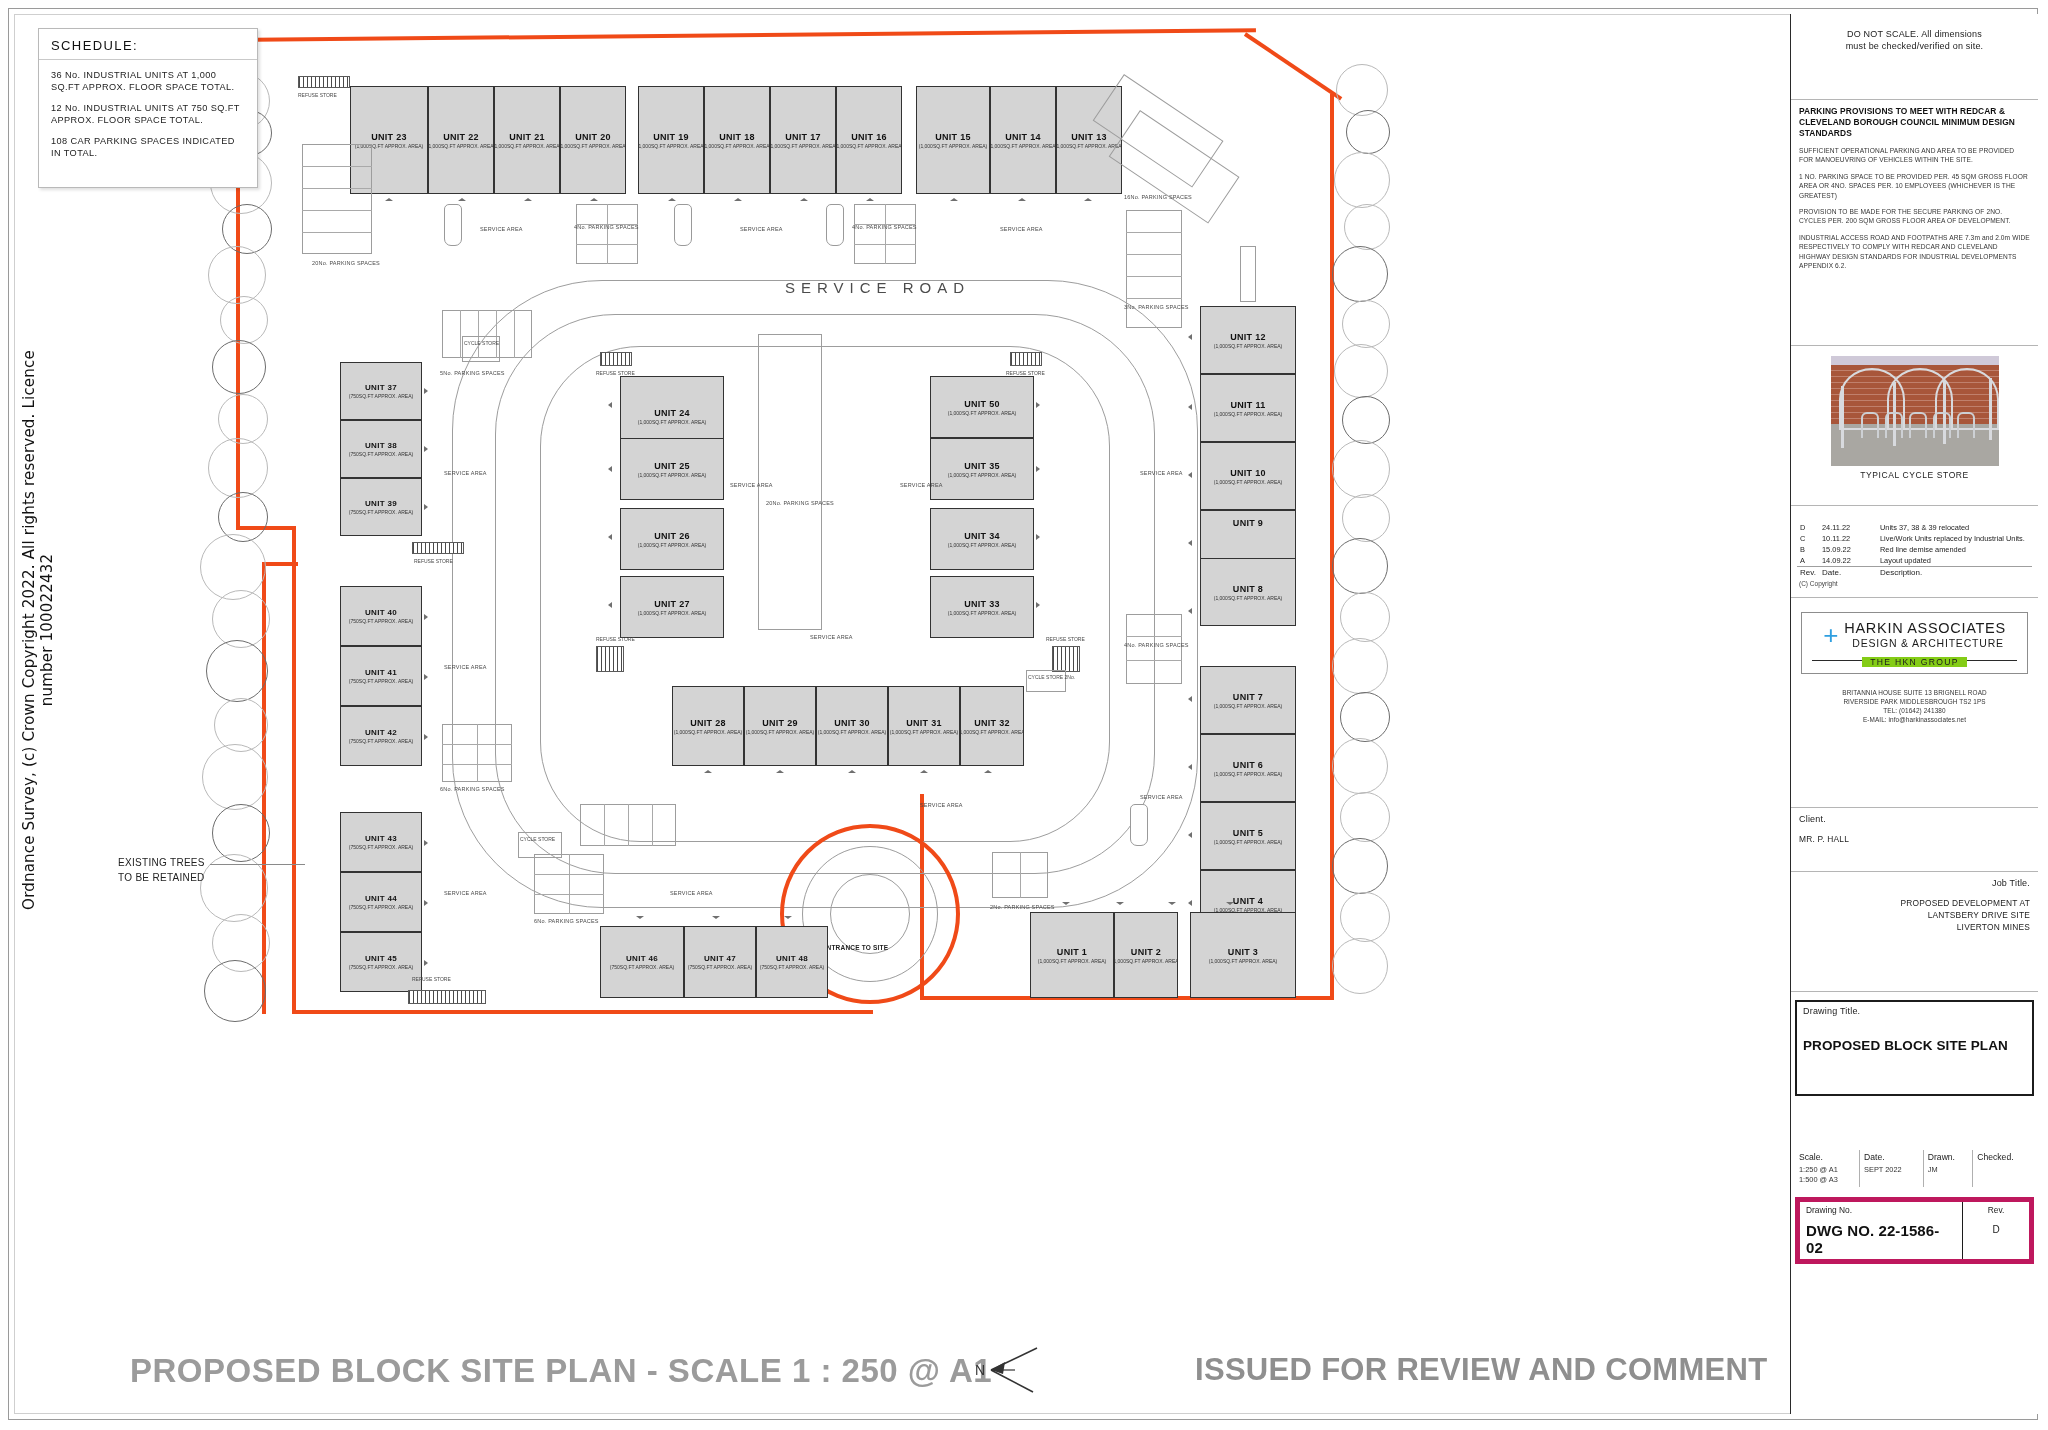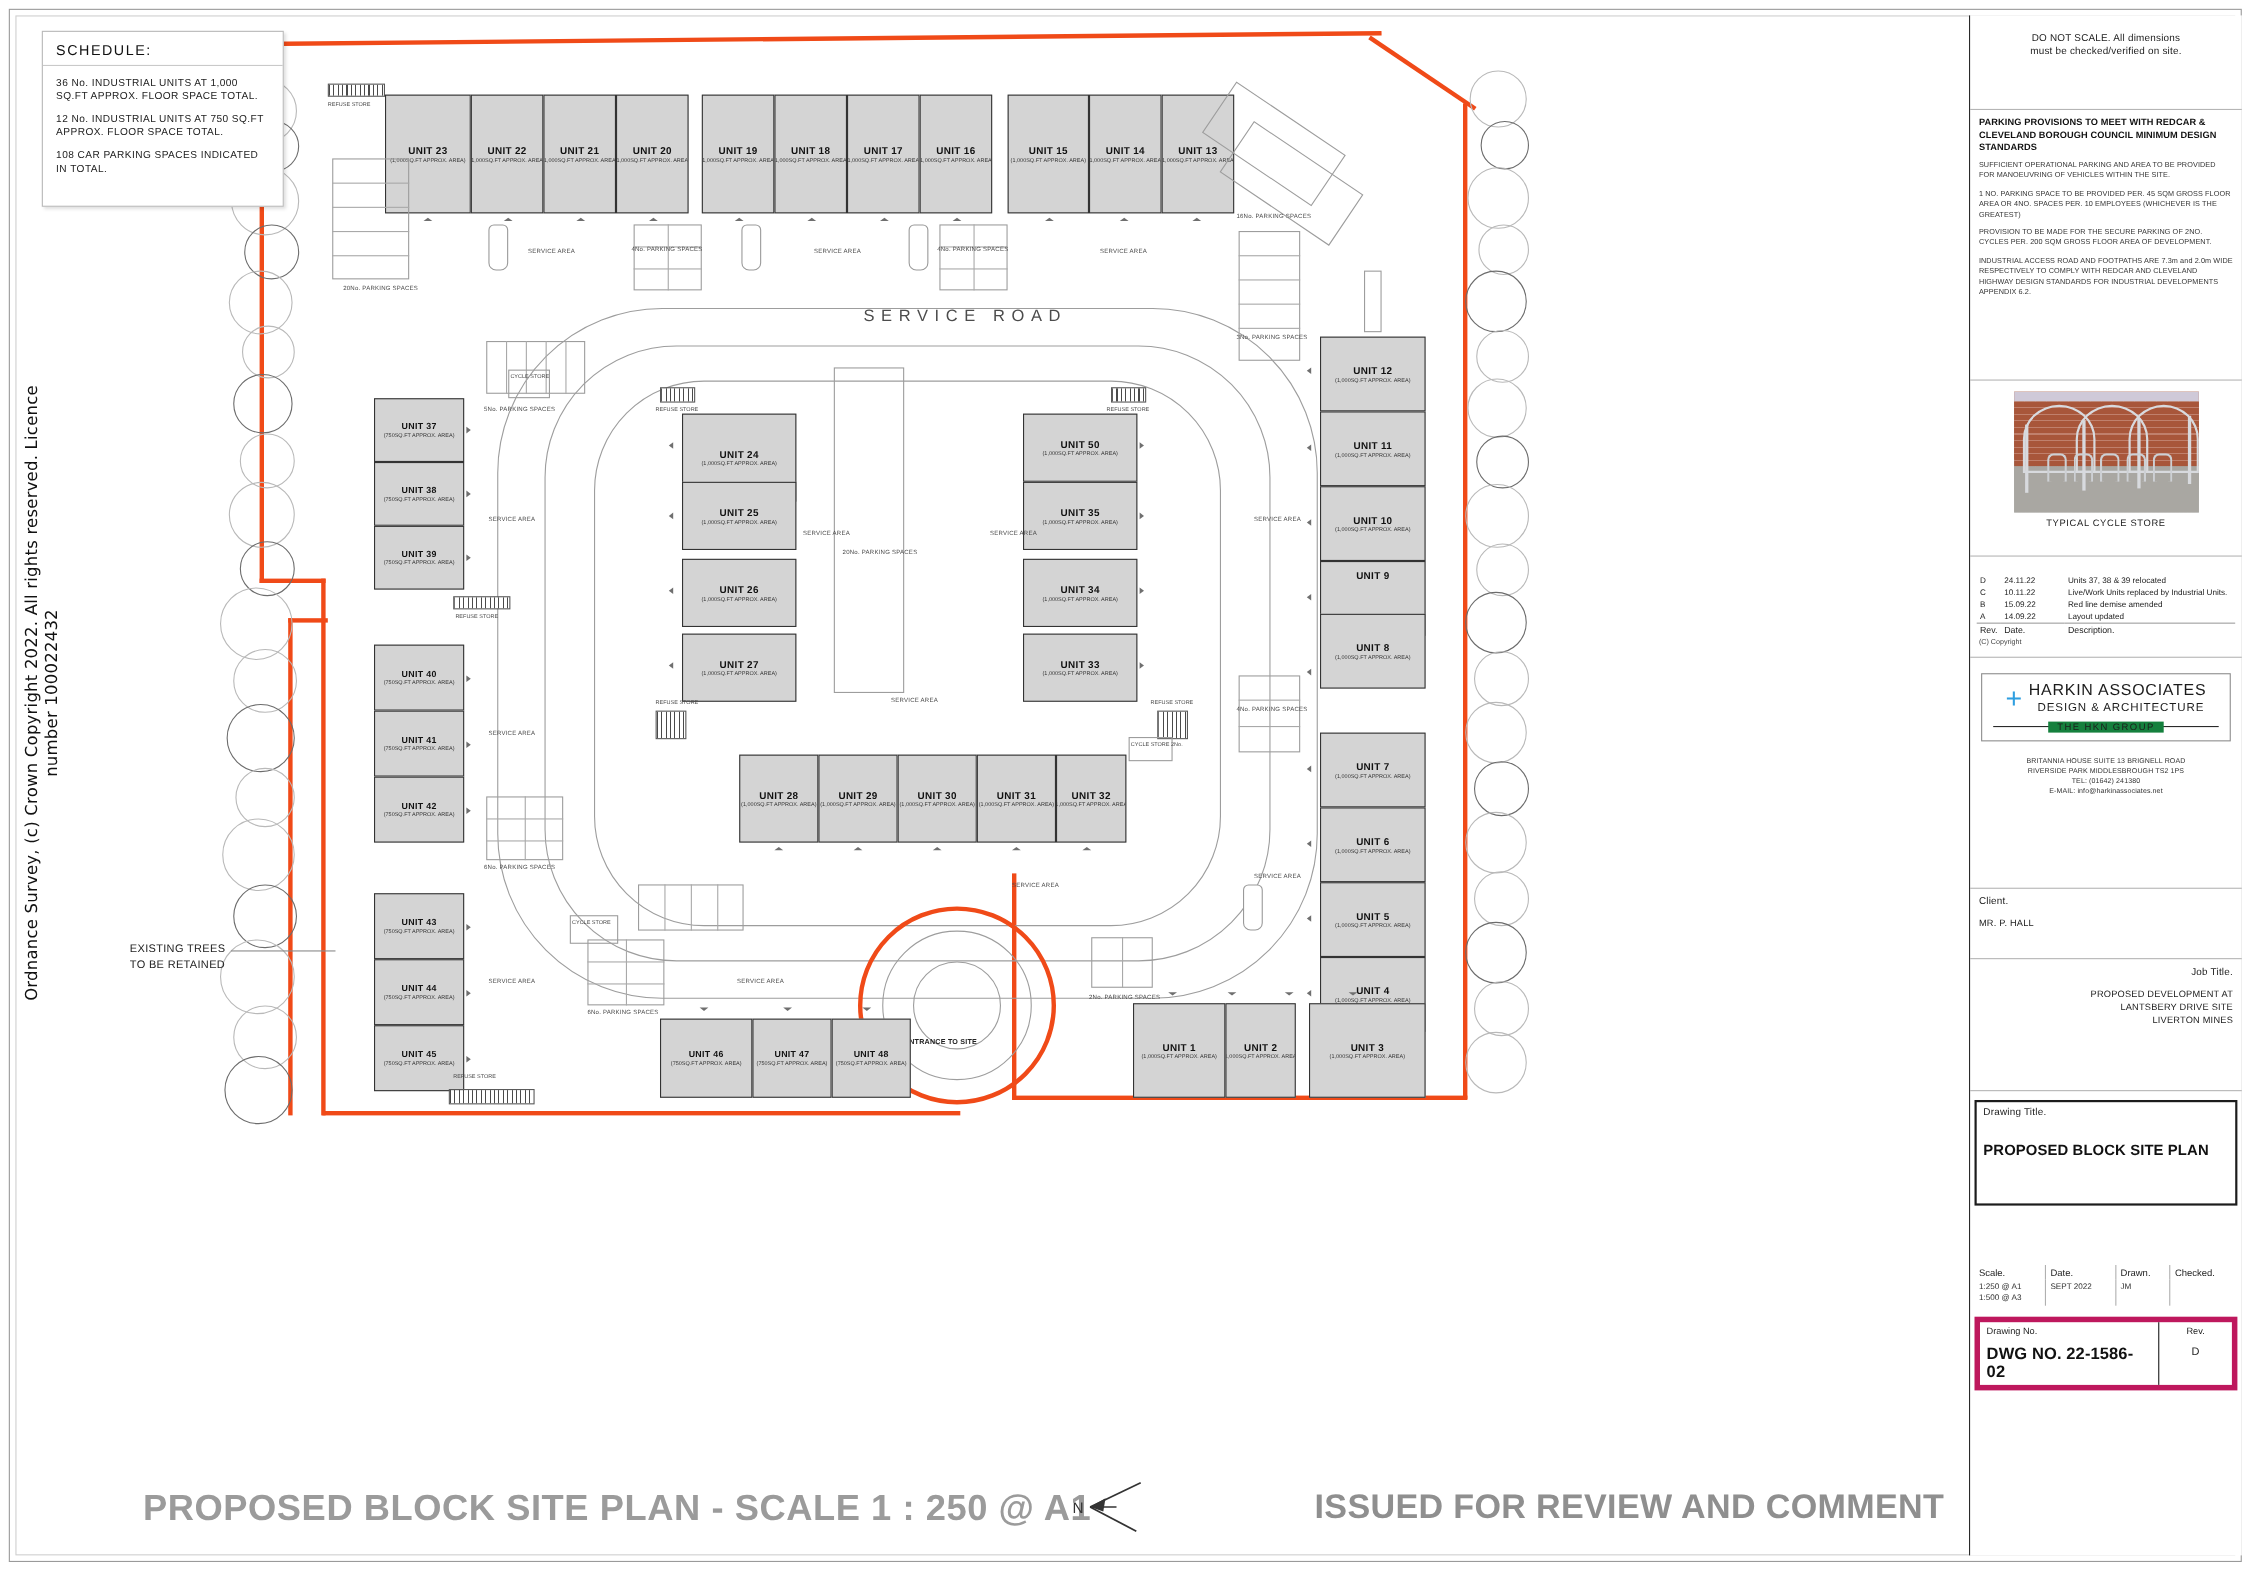--- a/index.html
+++ b/index.html
@@ -124,21 +124,21 @@
 
   
   #logo-box{margin:14px 10px 4px 10px;border:1px solid #8d8d8d;padding:8px 6px 4px 6px;
      position:relative;background:#fff;}
   #logo-row{display:flex;align-items:center;justify-content:center;}
   #logo-plus{color:#2f9fe0;font-size:26px;line-height:20px;font-weight:400;margin-right:6px;}
   #logo-name{font-size:14.5px;letter-spacing:.7px;color:#1b1b1b;line-height:15px;}
   #logo-sub{font-size:10.5px;letter-spacing:.8px;color:#1b1b1b;text-align:right;
      margin-top:1px;margin-right:2px;}
   #logo-grp{text-align:center;font-size:8.6px;letter-spacing:1.3px;color:#1b1b1b;
-     margin-top:5px;background:#15803d;position:relative;z-index:2;display:inline-block;padding:0 8px;}
+     margin-top:5px;background:#84cc16;position:relative;z-index:2;display:inline-block;padding:0 8px;}
   #logo-grp-wrap{text-align:center;position:relative;margin-top:2px;}
   #logo-grp-line{position:absolute;left:4px;right:4px;top:50%;height:1px;background:#2a2a2a;z-index:1;}
   #addr{text-align:center;font-size:6.4px;line-height:9px;color:#333;padding:10px 4px 10px 4px;letter-spacing:.1px;}
 
   .fld-label{font-size:9px;color:#222;letter-spacing:.2px;}
   .fld-val{font-size:8.4px;color:#222;margin-top:9px;line-height:12px;letter-spacing:.2px;}
 
   #dwg-title-sec{border:2px solid #1c1c1c;margin:8px 4px 0 4px;height:96px;box-sizing:border-box;padding:4px 6px;position:relative;}
   #dwg-title-big{font-size:13.5px;font-weight:bold;color:#111;margin-top:22px;letter-spacing:.1px;}
 

